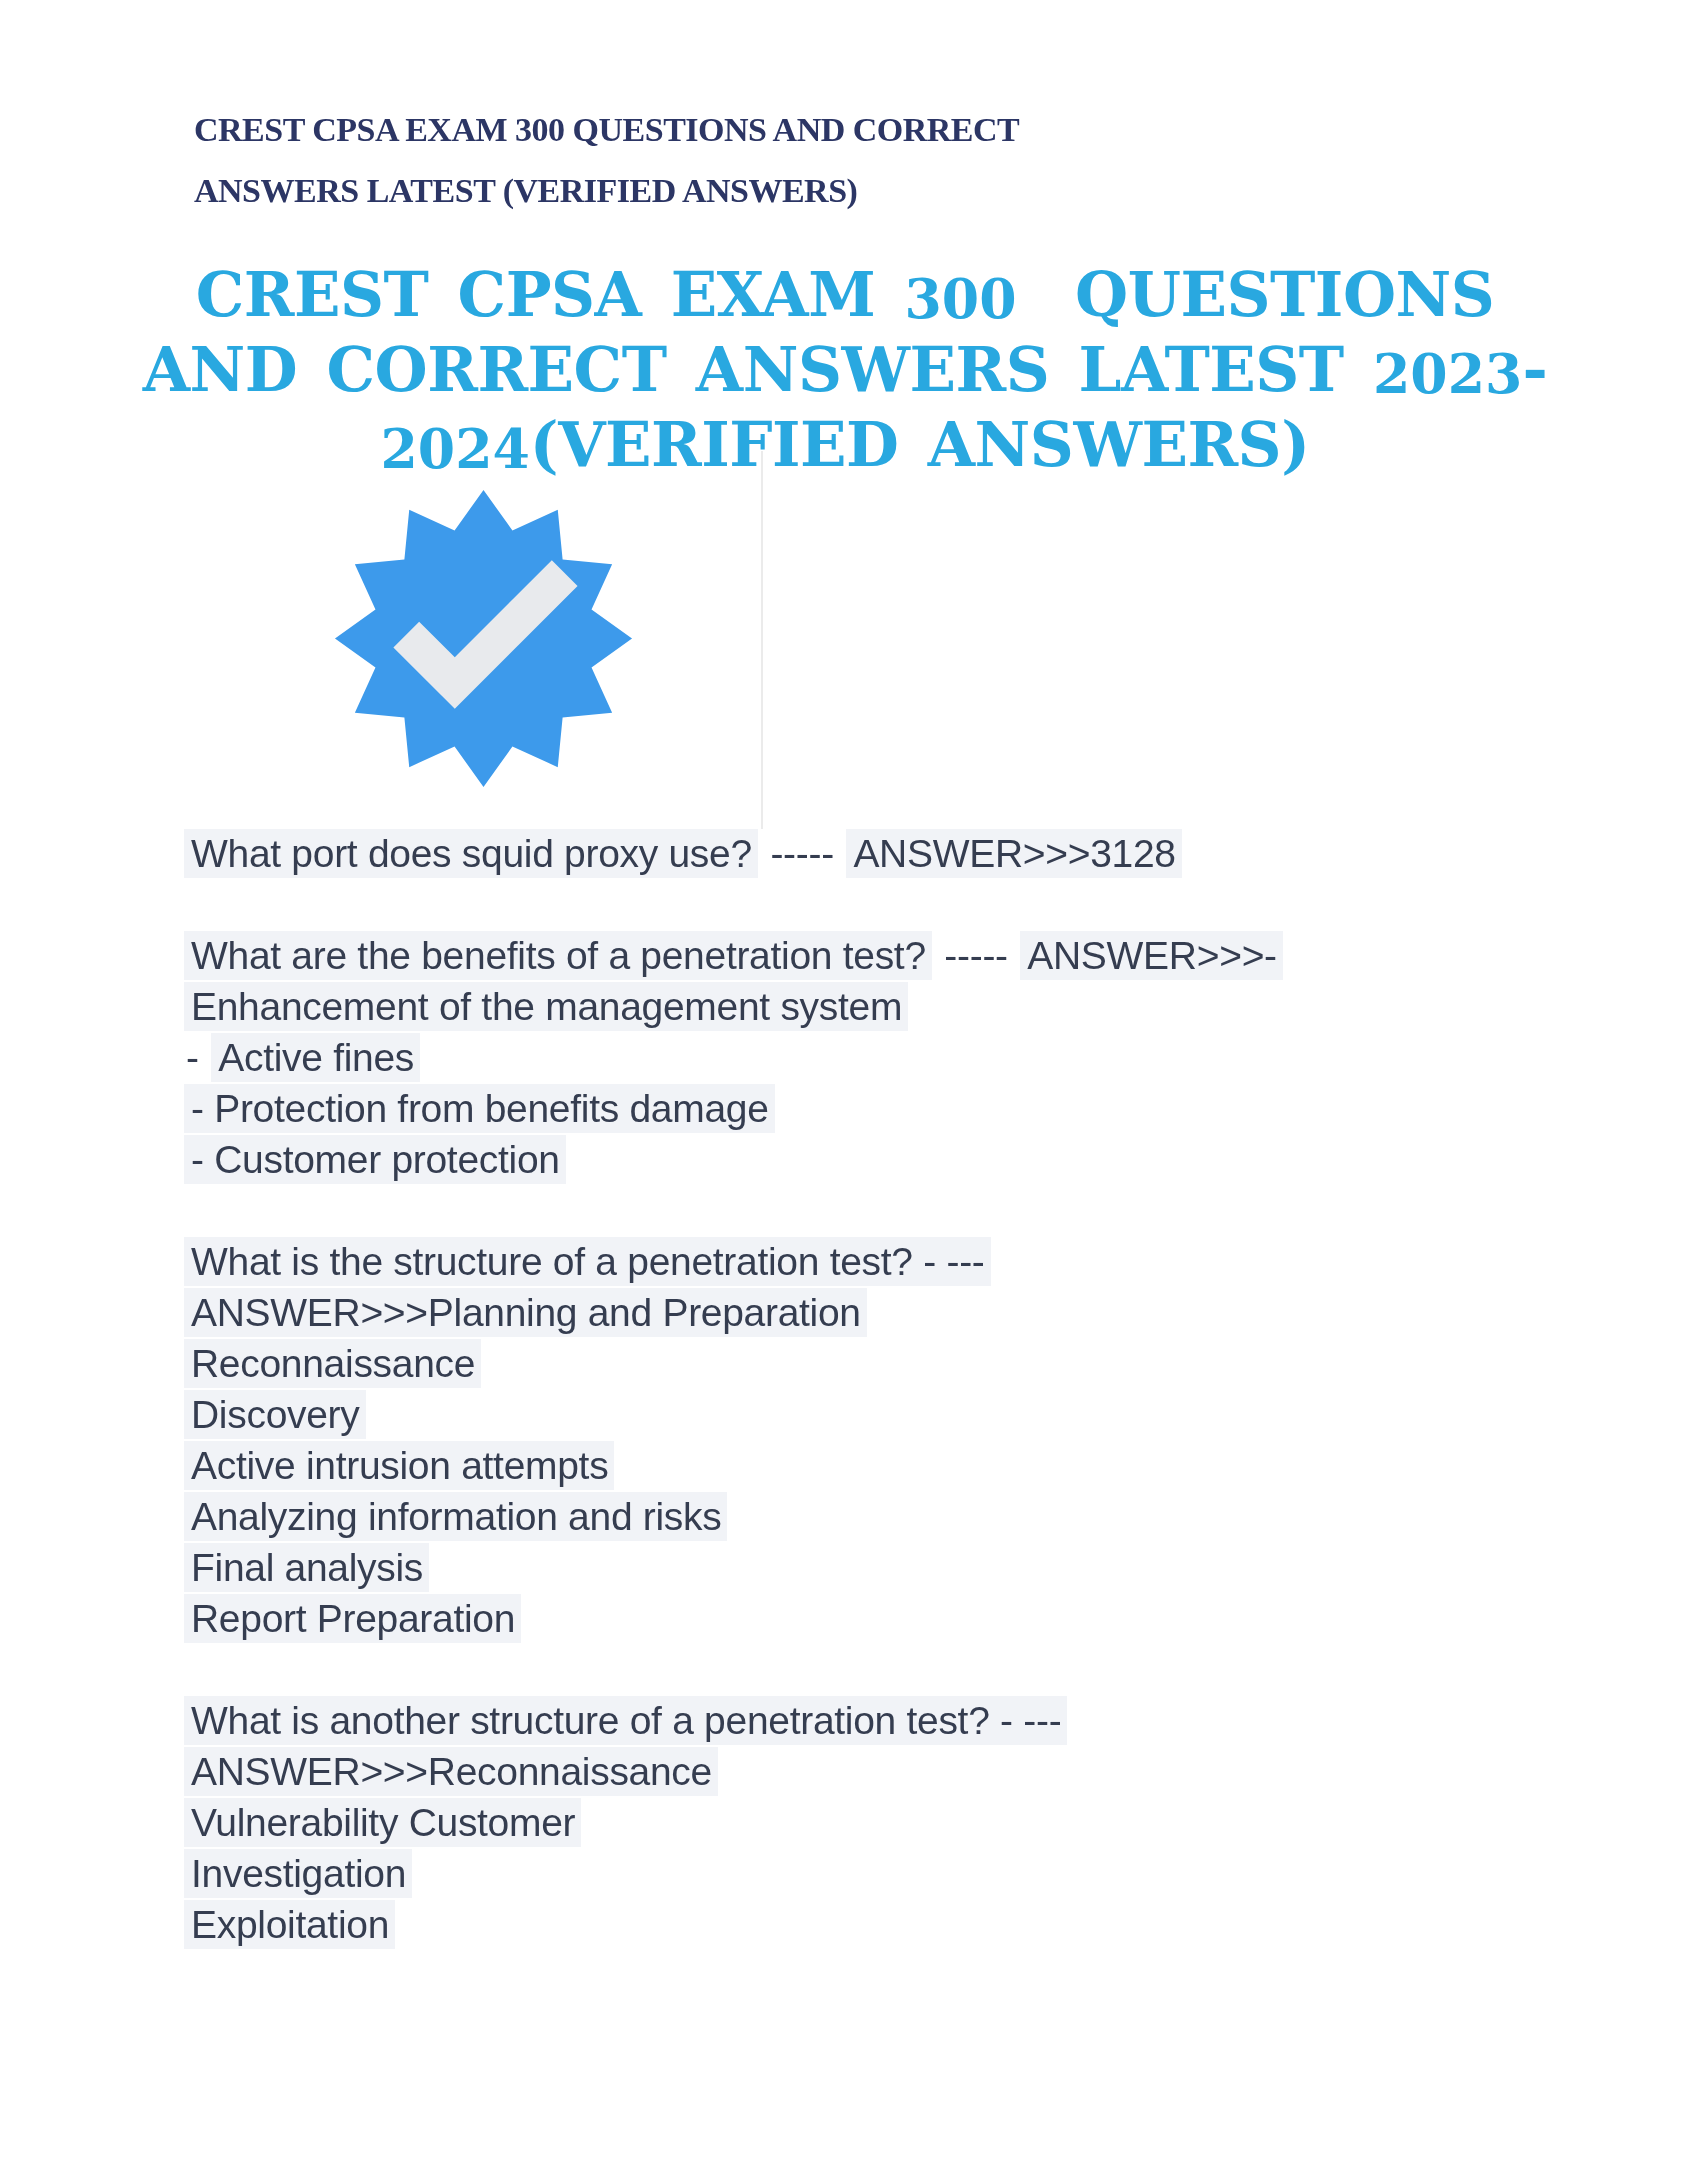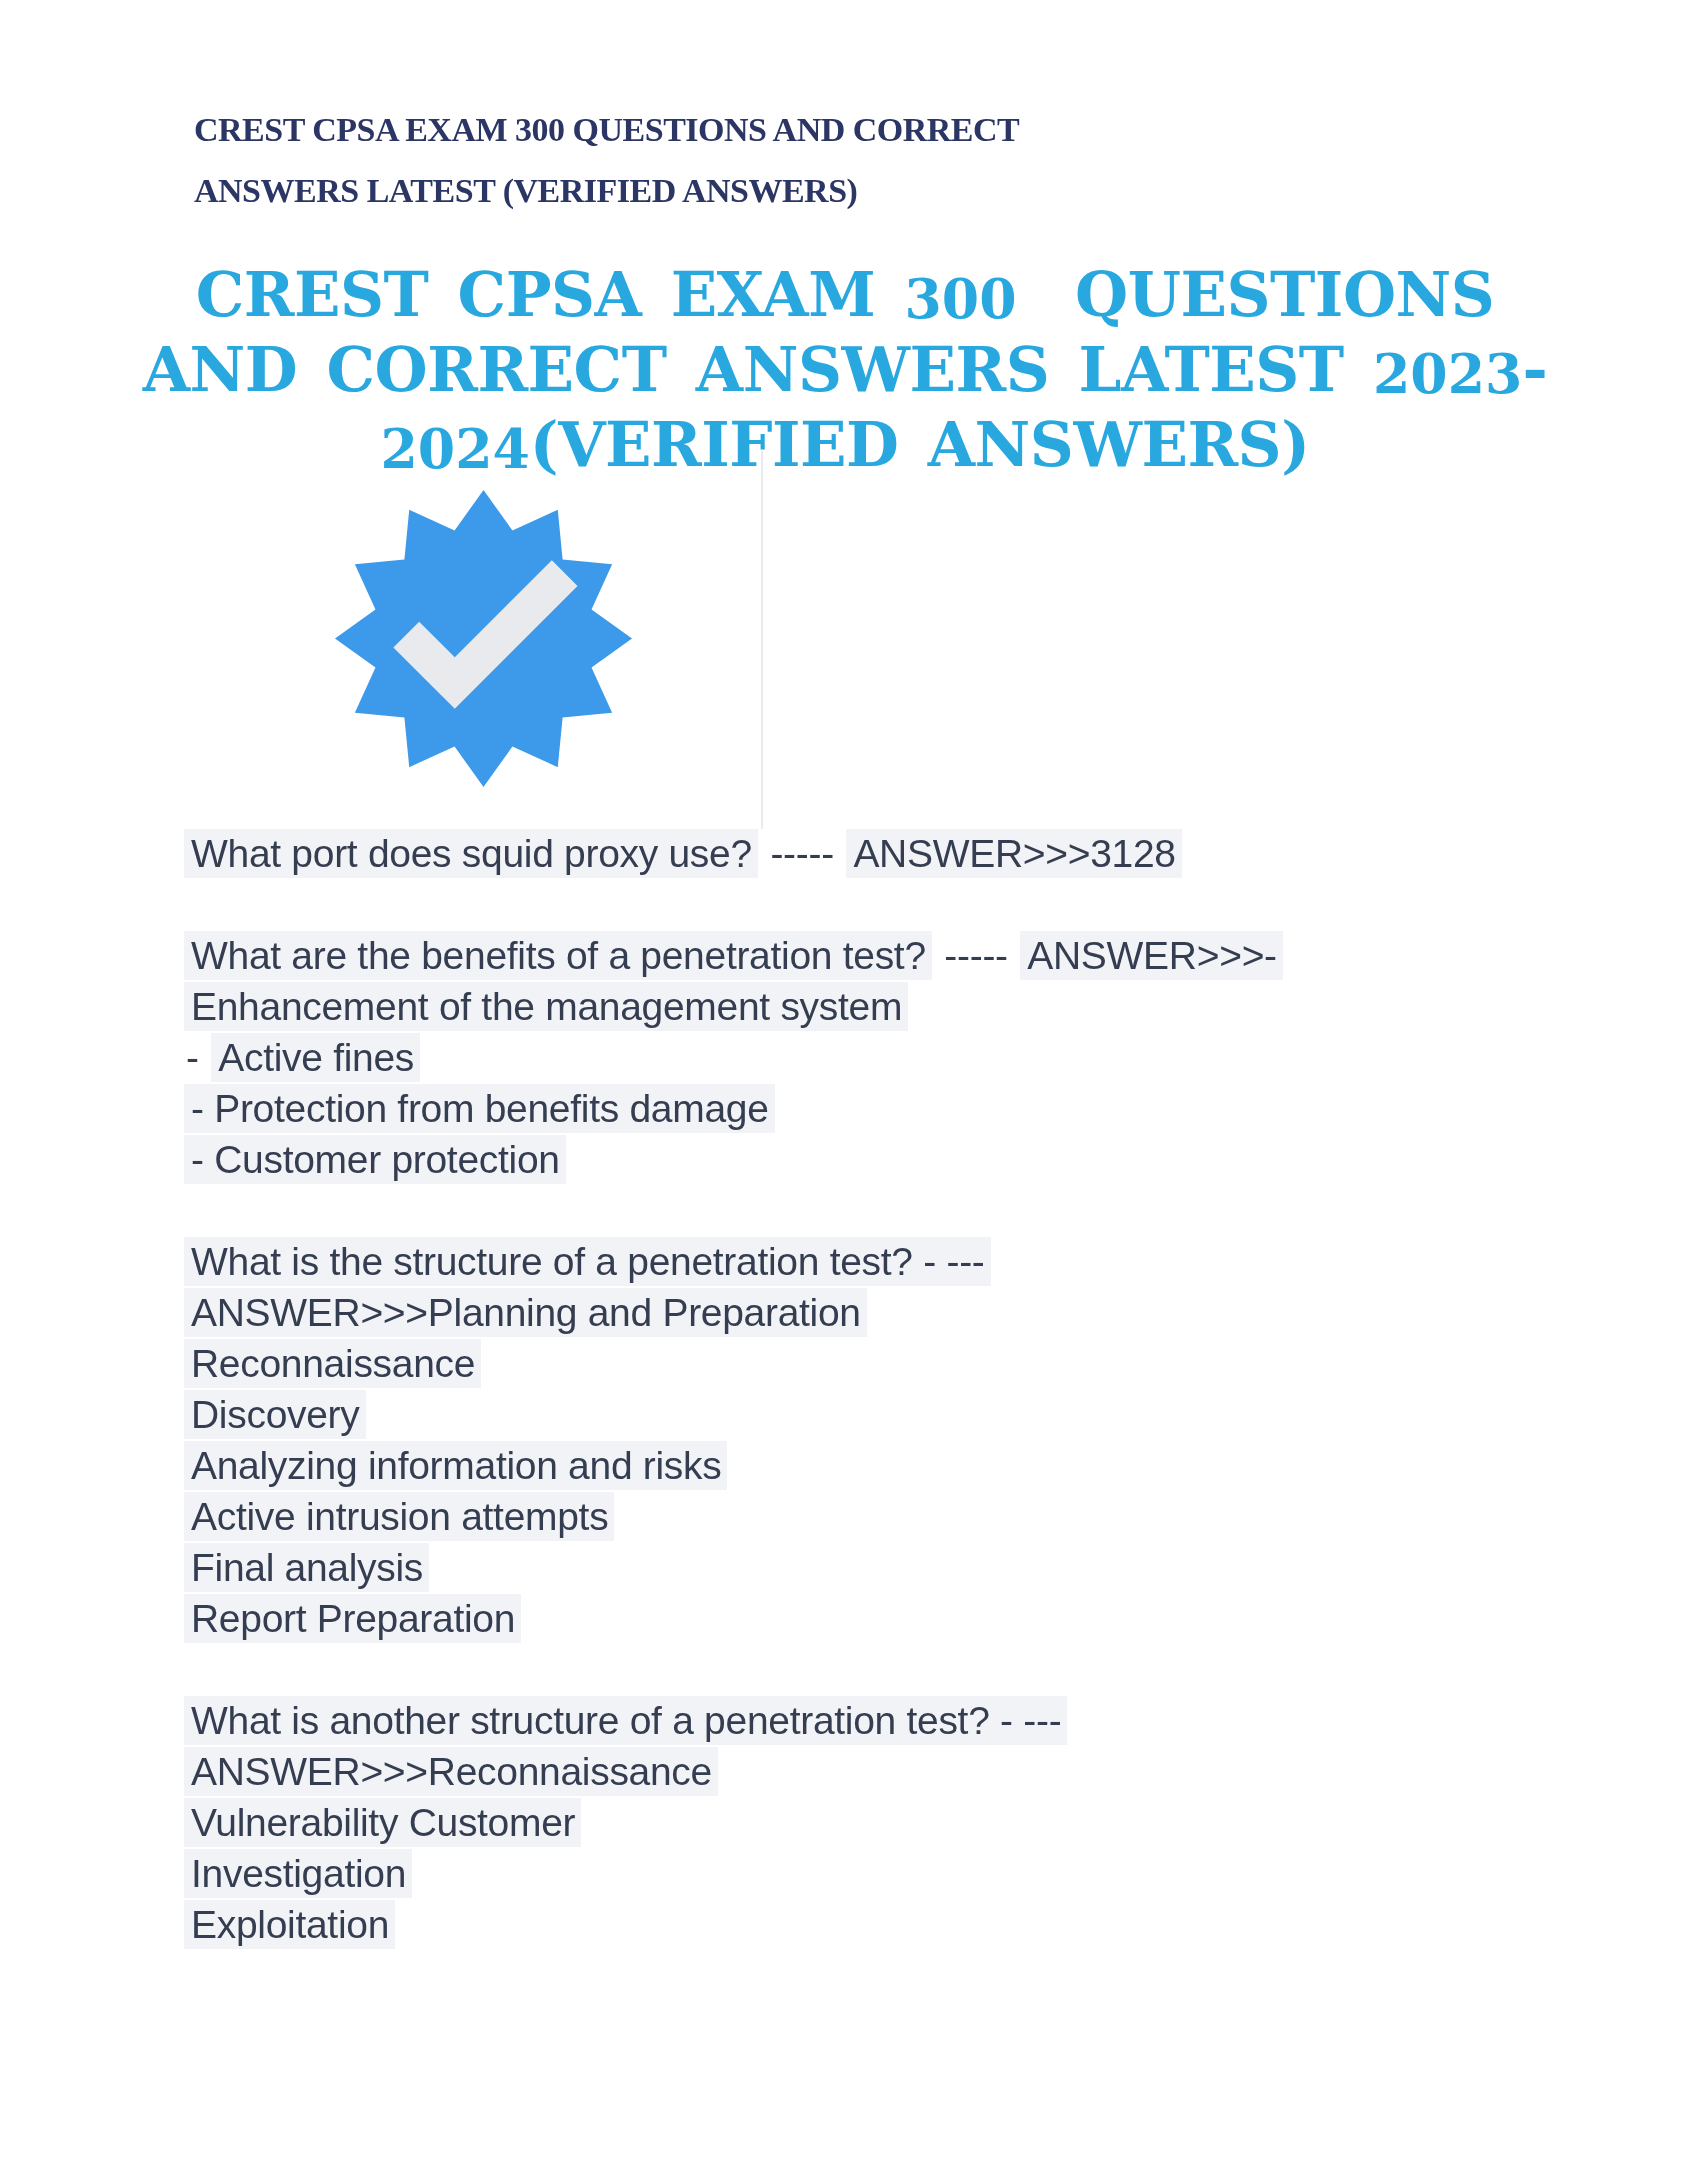--- a/index.html
+++ b/index.html
@@ -105,22 +105,22 @@
         <div class="qa-line"><span class="hl">Enhancement of the management system</span></div>
         <div class="qa-line"><span class="plain">- </span><span class="hl">Active fines</span></div>
         <div class="qa-line"><span class="hl">- Protection from benefits damage</span></div>
         <div class="qa-line"><span class="hl">- Customer protection</span></div>
       </div>
       <div class="qa-block">
         <div class="qa-line"><span class="hl">What is the structure of a penetration test? - ---</span></div>
         <div class="qa-line"><span class="hl">ANSWER&gt;&gt;&gt;Planning and Preparation</span></div>
         <div class="qa-line"><span class="hl">Reconnaissance</span></div>
         <div class="qa-line"><span class="hl">Discovery</span></div>
+        <div class="qa-line"><span class="hl">Active intrusion attempts</span></div>
         <div class="qa-line"><span class="hl">Analyzing information and risks</span></div>
-        <div class="qa-line"><span class="hl">Active intrusion attempts</span></div>
         <div class="qa-line"><span class="hl">Final analysis</span></div>
         <div class="qa-line"><span class="hl">Report Preparation</span></div>
       </div>
       <div class="qa-block">
         <div class="qa-line"><span class="hl">What is another structure of a penetration test? - ---</span></div>
         <div class="qa-line"><span class="hl">ANSWER&gt;&gt;&gt;Reconnaissance</span></div>
         <div class="qa-line"><span class="hl">Vulnerability Customer</span></div>
         <div class="qa-line"><span class="hl">Investigation</span></div>
         <div class="qa-line"><span class="hl">Exploitation</span></div>
       </div>

